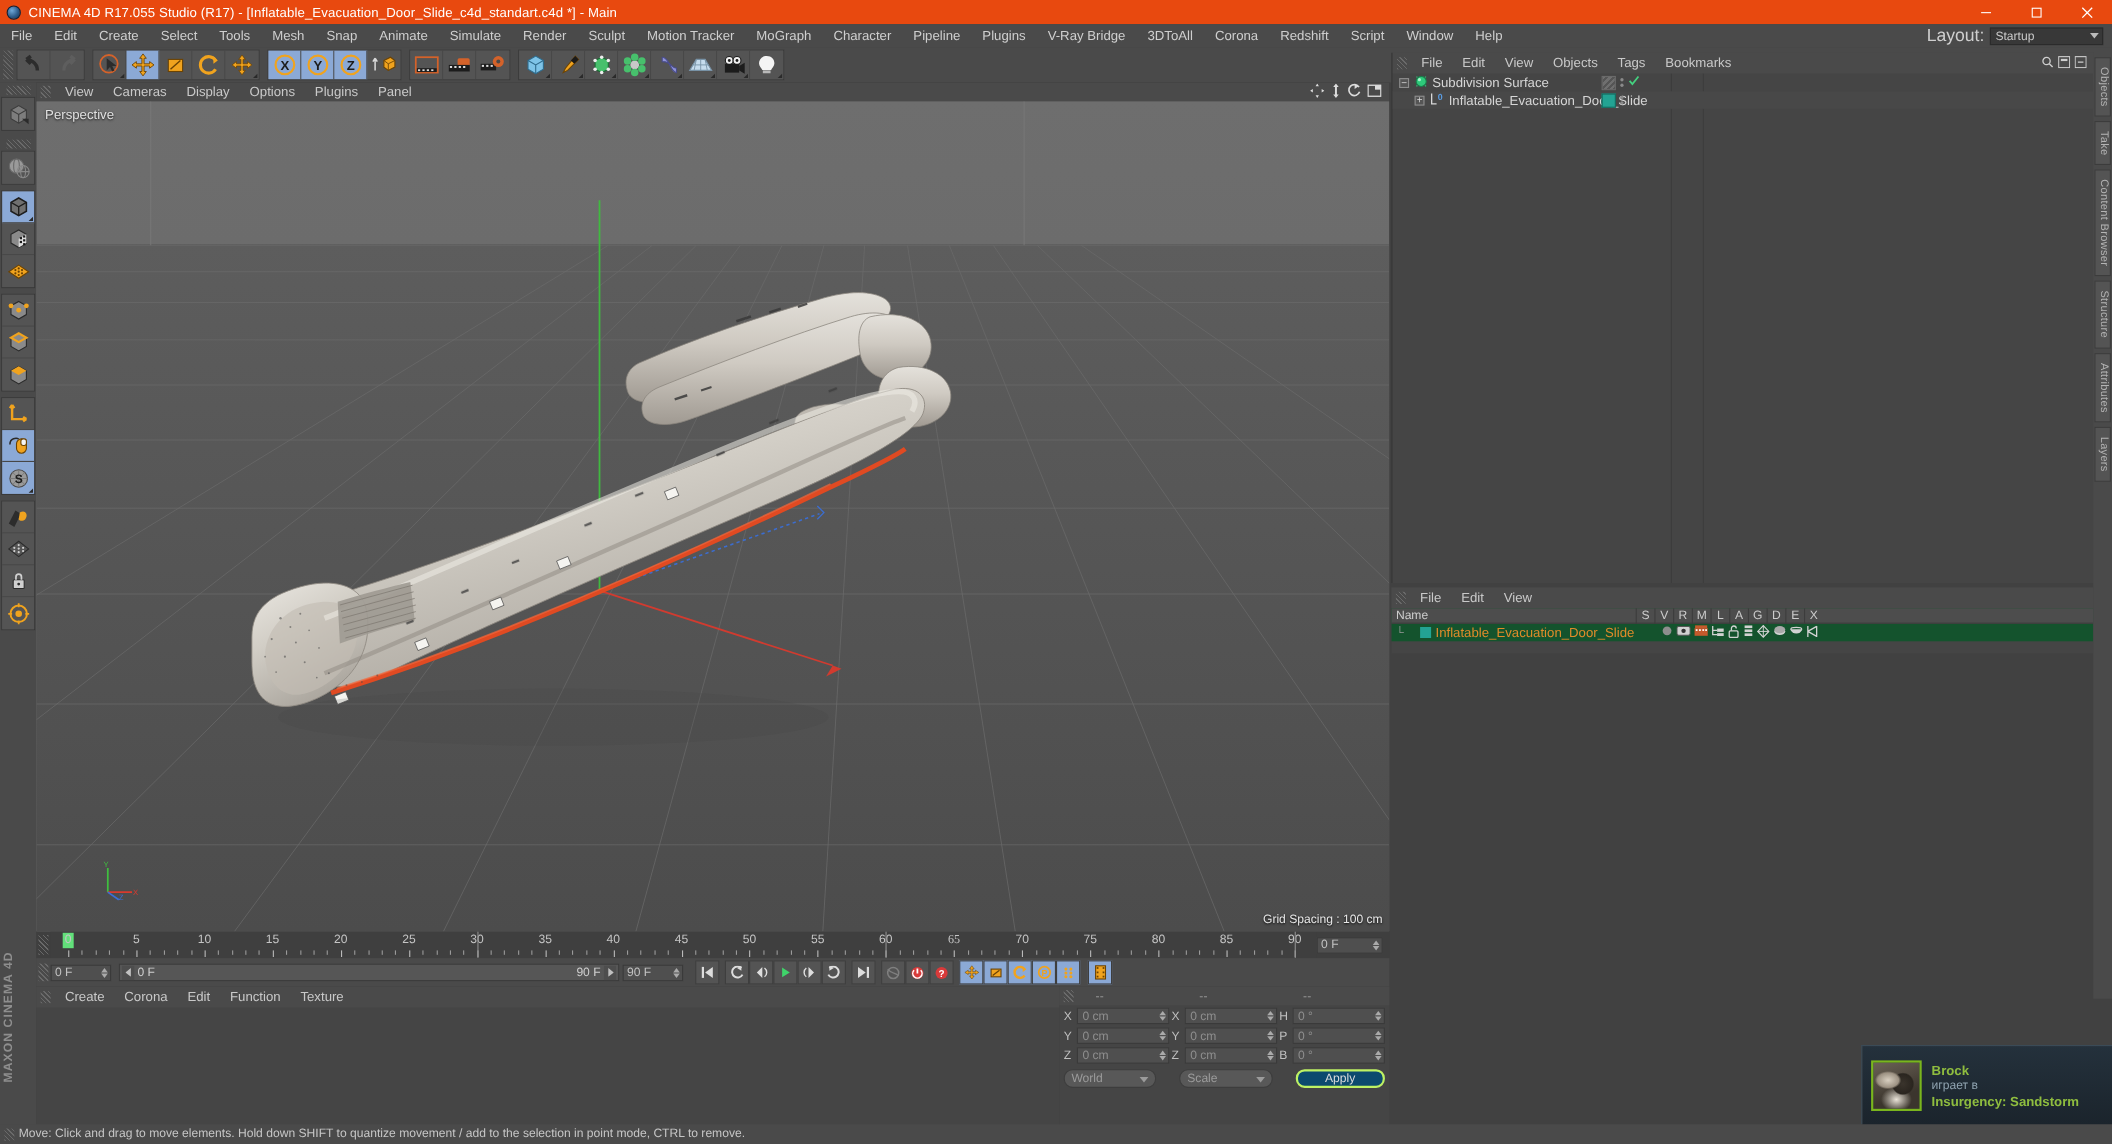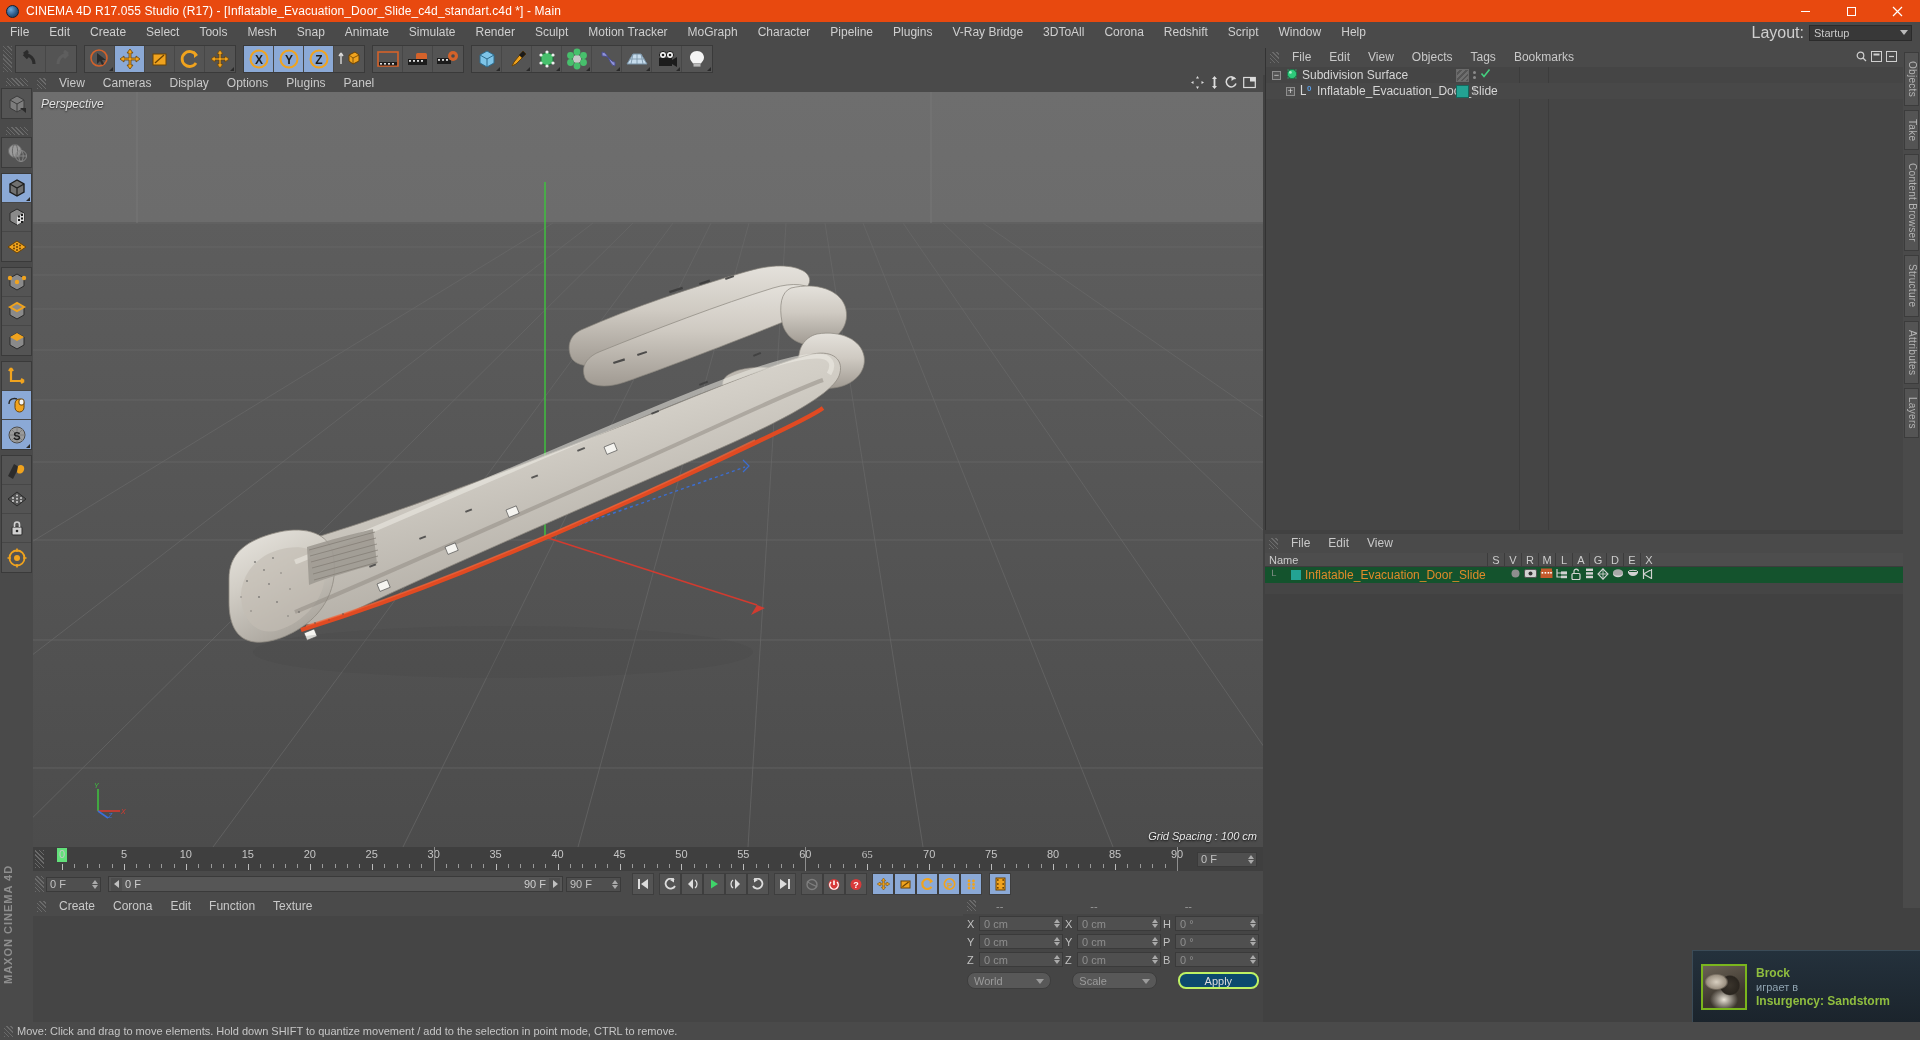--- a/index.html
+++ b/index.html
@@ -88,21 +88,21 @@
     font-size:11px;color:#8e8e8e;letter-spacing:1px;font-weight:bold;text-align:center;
   }
 
   
   .viewwrap{position:absolute;left:33px;top:75px;width:1230px;height:772px;background:#3a3a3a;}
   .viewhdr{height:17px;background:#4a4a4a;display:flex;align-items:center;}
   .viewhdr .g{width:9px;height:11px;margin:0 4px;
     background-image:repeating-linear-gradient(45deg,#6a6a6a 0 1px,transparent 1px 3px);}
   .viewhdr .vm{padding:0 9px;font-size:12px;color:#c9c9c9;line-height:17px;}
   .viewhdr .vicons{margin-left:auto;display:flex;gap:5px;padding-right:7px;align-items:center;}
-  .vp{position:relative;width:1230px;height:755px;overflow:hidden;background:#5a5a5a;font-style:italic;}
+  .vp{position:relative;width:1230px;height:755px;overflow:hidden;background:#5a5a5a;}
   .vp-label{position:absolute;left:8px;top:5px;font-size:12px;color:#e2e2e2;z-index:6;
      text-shadow:0 1px 2px rgba(0,0,0,.8);}
   .vp-grid{position:absolute;inset:0;}
   .gridspace{position:absolute;right:6px;bottom:5px;font-size:11px;color:#e8e8e8;z-index:6;
     text-shadow:0 1px 2px rgba(0,0,0,.9);}
   .axisgiz{position:absolute;left:55px;bottom:28px;width:40px;height:40px;z-index:6;}
 
   
   .objmgr{position:absolute;left:1265px;top:48px;width:638px;height:482px;background:#454545;
     border-left:1px solid #333;}

